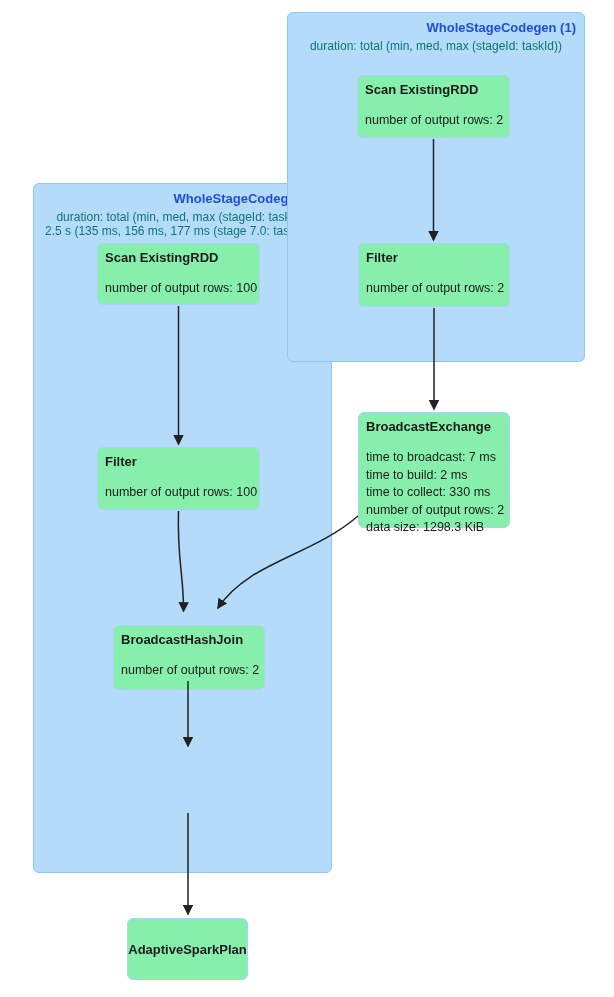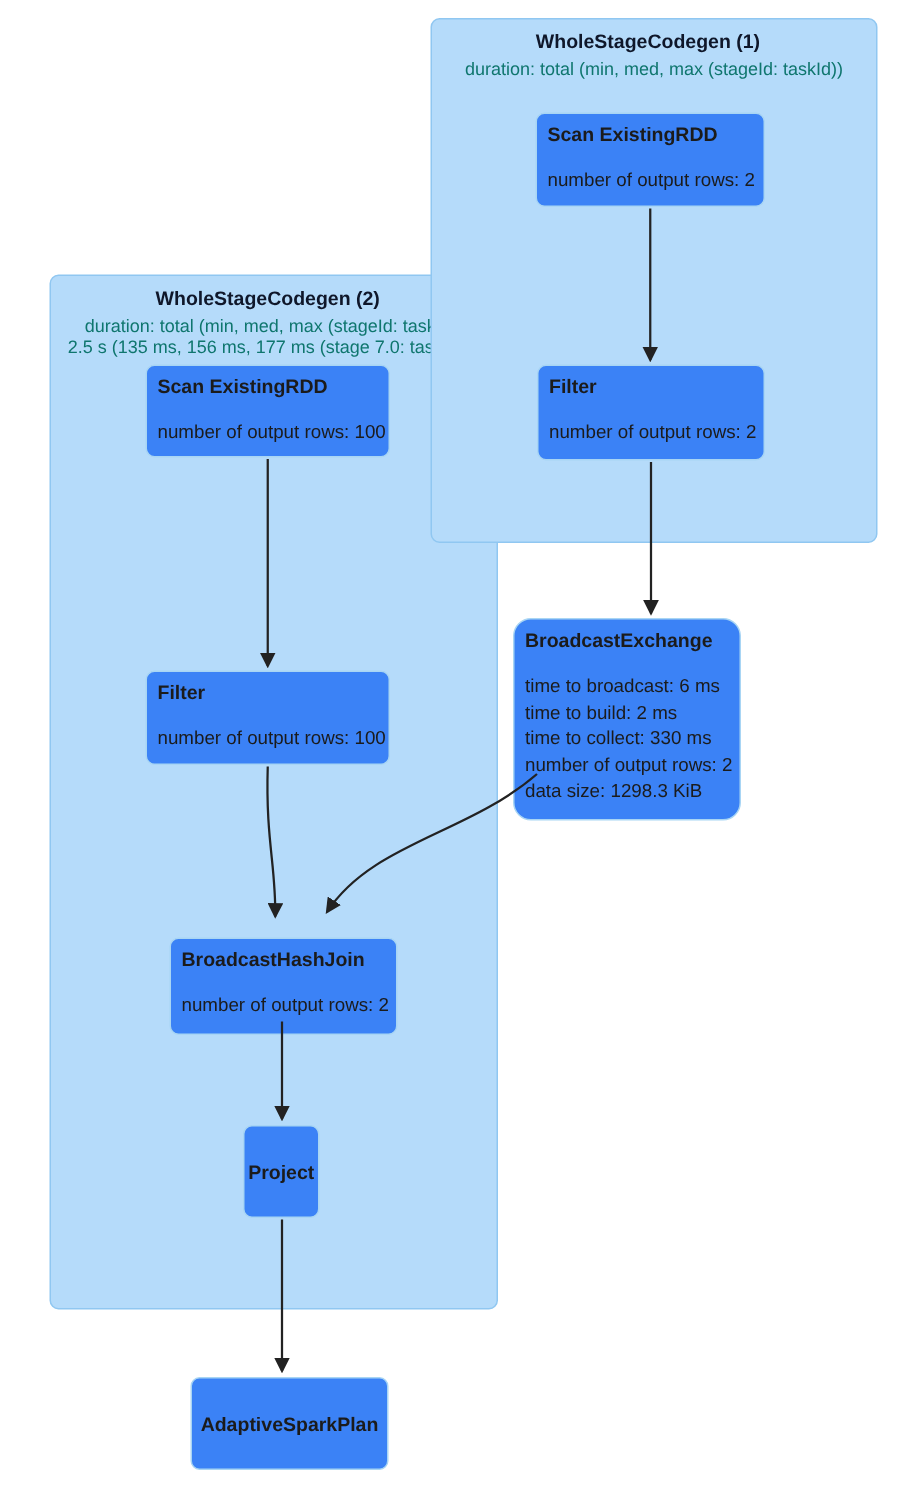--- a/index.html
+++ b/index.html
@@ -1,21 +1,21 @@
 <!DOCTYPE html>
 <html><head>
 <meta charset="utf-8">
 <style>
   html,body{margin:0;padding:0;}
   body{width:614px;height:997px;background:#ffffff;font-family:"Liberation Sans",sans-serif;position:relative;overflow:hidden;}
   .canvas{position:absolute;left:0;top:0;width:614px;height:997px;}
   .cluster{position:absolute;background:#b5dbfa;border:1px solid #90c7f1;border-radius:6px;box-sizing:border-box;}
-  .cluster-title{font-size:13px;font-weight:bold;color:#0f172a;text-align:center;padding:6px 8px 0 0;line-height:17px;white-space:nowrap;}
+  .cluster-title{font-size:13px;font-weight:bold;color:#1d4ed8;text-align:right;padding:6px 8px 0 0;line-height:17px;white-space:nowrap;}
   .cluster-duration{margin-top:4px;font-size:12px;color:#0f766e;text-align:center;line-height:13.5px;white-space:nowrap;}
-  .node{position:absolute;background:#3b82f6;border:1px solid #a8d5f4;border-radius:6px;box-sizing:border-box;padding:6px 7px;color:#1b1b1b;font-size:12.5px;}
+  .node{position:absolute;background:#86efac;border:1px solid #a8d5f4;border-radius:6px;box-sizing:border-box;padding:6px 7px;color:#1b1b1b;font-size:12.5px;}
   .node .t{font-weight:bold;font-size:13px;line-height:16px;white-space:nowrap;}
   .node .m{margin-top:14px;line-height:17.5px;white-space:nowrap;}
   .node.center{display:flex;align-items:center;justify-content:center;padding:0;}
   .node.center .t{line-height:normal;}
   svg.edges{position:absolute;left:0;top:0;z-index:10;pointer-events:none;}
 </style>
 </head>
 <body>
 
 <div class="canvas">
@@ -48,41 +48,38 @@
   <div class="node" style="left:97px;top:243px;width:163px;height:62px;">
     <div class="t">Scan ExistingRDD</div>
     <div class="m">number of output rows: 100</div>
   </div>
 
   <div class="node" style="left:97px;top:447px;width:163px;height:63px;">
     <div class="t">Filter</div>
     <div class="m">number of output rows: 100</div>
   </div>
 
-  <div class="node" style="left:342px;top:412px;width:152px;height:135px;border-radius:12px;">
+  <div class="node" style="left:358px;top:412px;width:152px;height:116px;">
     <div class="t">BroadcastExchange</div>
     <div class="m">
-      <div>time to broadcast: 6 ms</div>
+      <div>time to broadcast: 7 ms</div>
       <div>time to build: 2 ms</div>
       <div>time to collect: 330 ms</div>
       <div>number of output rows: 2</div>
       <div>data size: 1298.3 KiB</div>
     </div>
   </div>
 
   <div class="node" style="left:113px;top:625px;width:152px;height:65px;">
     <div class="t">BroadcastHashJoin</div>
     <div class="m">number of output rows: 2</div>
   </div>
 
-  <div class="node center" style="left:162px;top:750px;width:51px;height:62px;">
-    <div class="t">Project</div>
-  </div>
 
-  <div class="node center" style="left:127px;top:918px;width:132px;height:62px;align-items:center;">
+  <div class="node center" style="left:127px;top:918px;width:121px;height:62px;align-items:center;">
     <div class="t">AdaptiveSparkPlan</div>
   </div>
 
   <svg class="edges" width="614" height="997" viewBox="0 0 614 997">
     <defs>
       <marker id="ah" viewBox="0 0 10 10" refX="8.5" refY="5" markerWidth="7" markerHeight="7" orient="auto-start-reverse">
         <path d="M0,0 L10,5 L0,10 z" fill="#222222"></path>
       </marker>
     </defs>
     <g stroke="#222222" stroke-width="1.5" fill="none">

